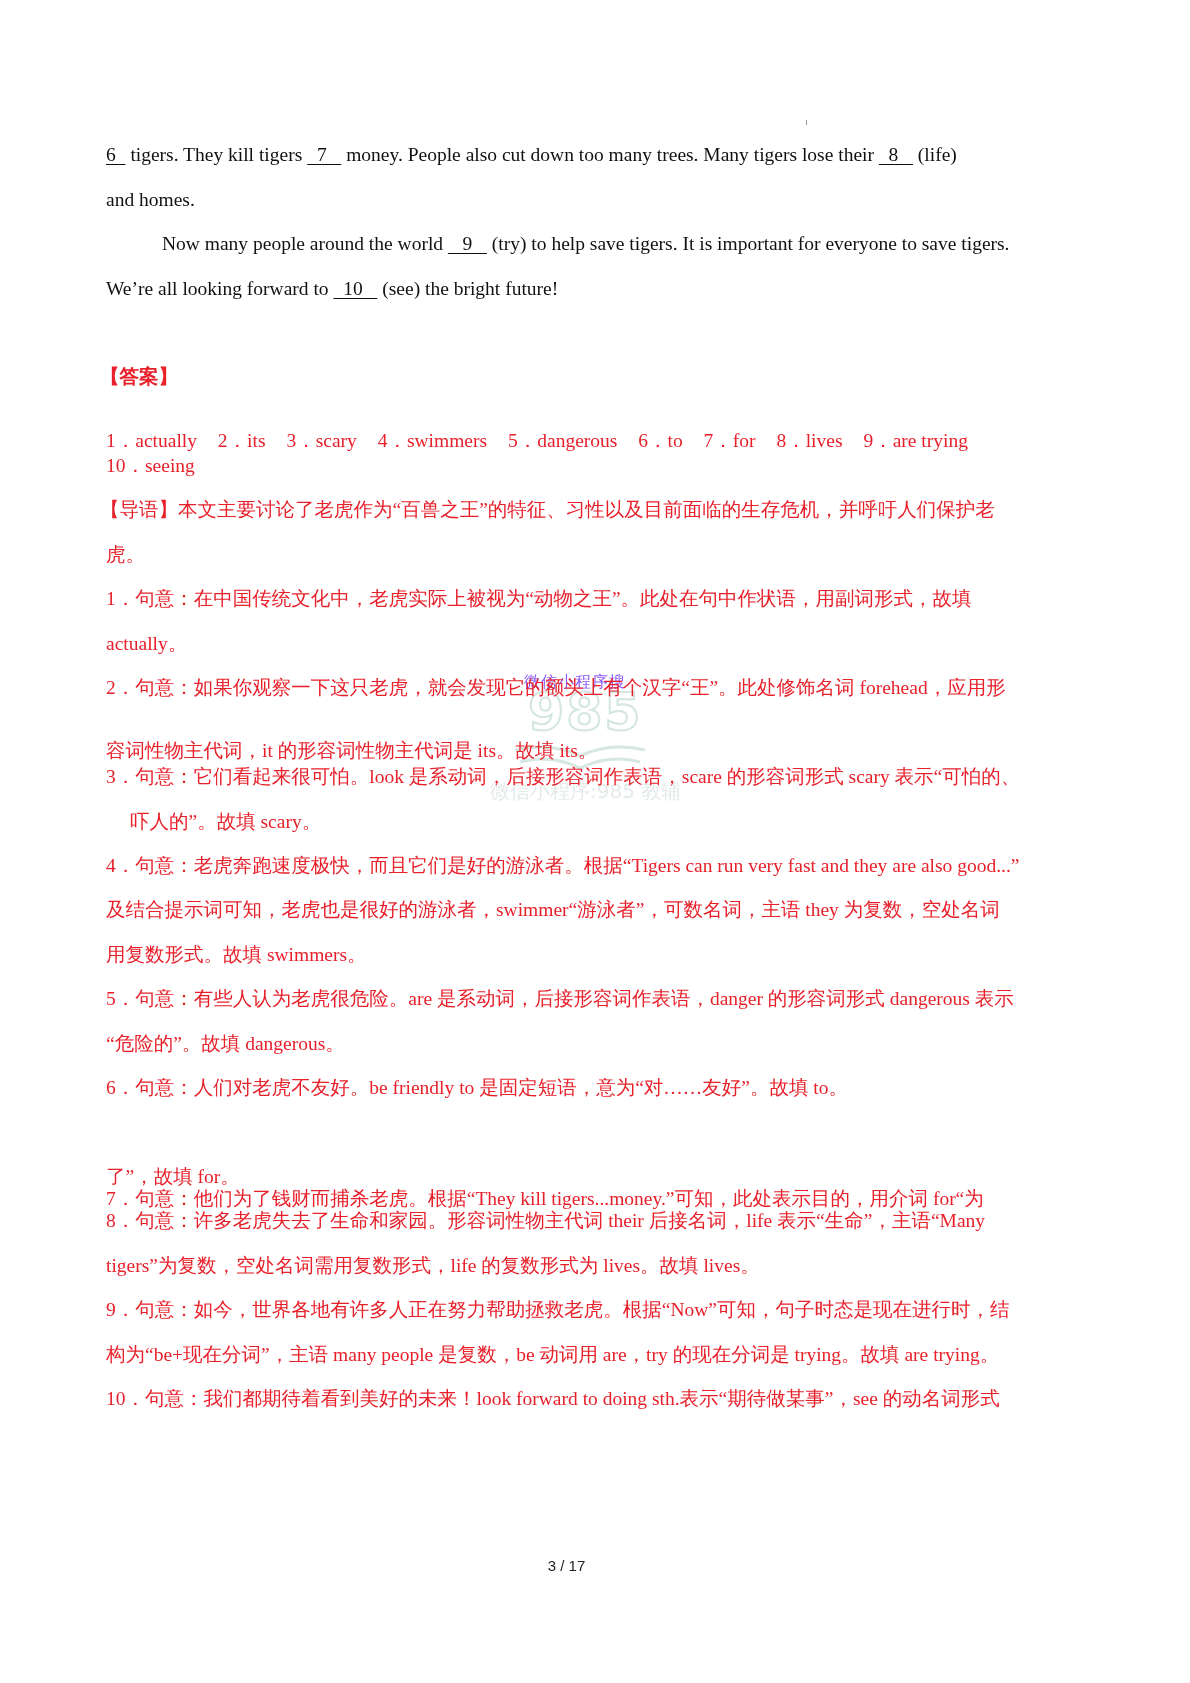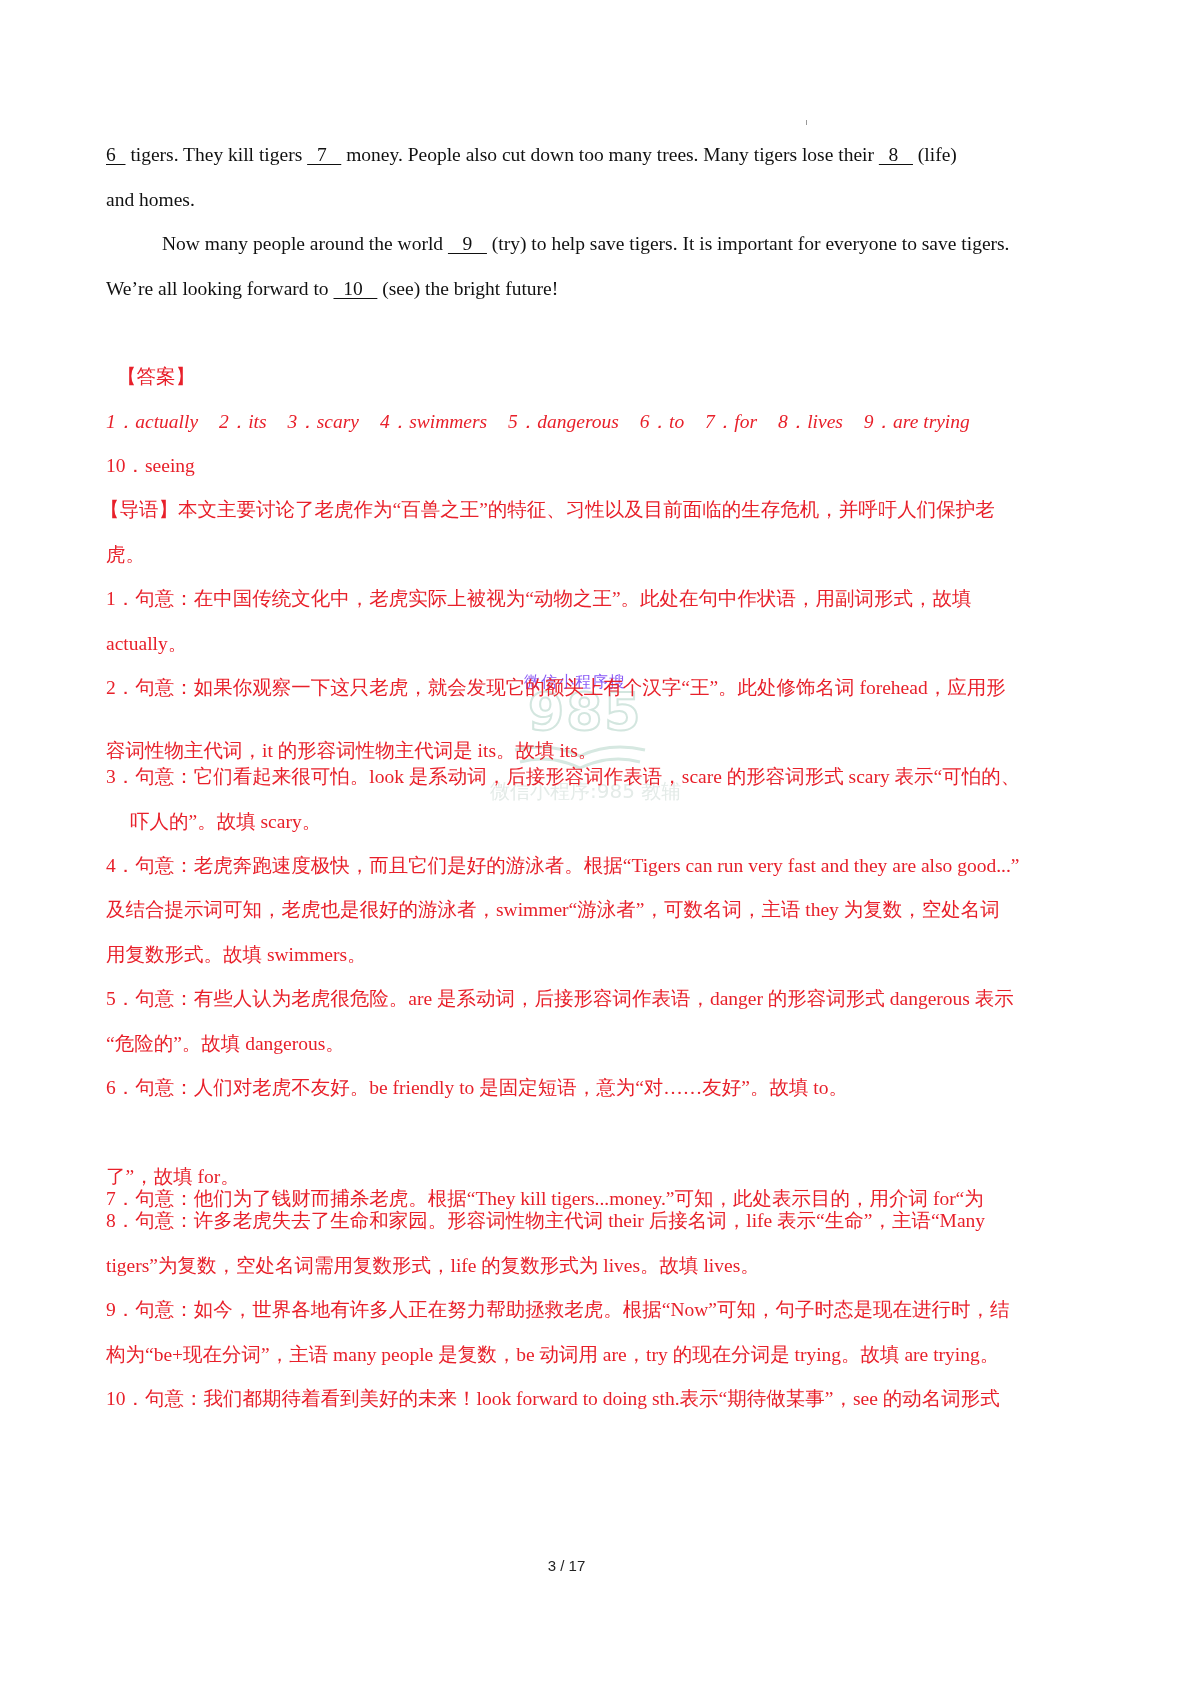--- a/index.html
+++ b/index.html
@@ -32,23 +32,23 @@
     <span class="blank">6  </span><span> tigers. They kill tigers </span><span class="blank">  7   </span><span> money. People also cut down too many trees. Many tigers lose their </span><span class="blank">  8   </span><span> (life)</span>
   </div>
   <div class="line black" style="top:188px;">and homes.</div>
   <div class="line black indent" style="top:232px;">
     <span>Now many people around the world </span><span class="blank">   9   </span><span> (try) to help save tigers. It is important for everyone to save tigers.</span>
   </div>
   <div class="line black" style="top:277px;">
     <span>We’re all looking forward to </span><span class="blank">  10   </span><span> (see) the bright future!</span>
   </div>
 
-  <div class="line red" style="top:365px; left:117px;">【答案】</div>
+  <div class="line red" style="top:365px; left:100px;font-weight:bold;">【答案】</div>
 
-  <div class="line red" style="top:410px;font-style:italic;">
+  <div class="line red" style="top:429px;">
     <span class="ans-item">1．actually</span>
     <span class="ans-item">2．its</span>
     <span class="ans-item">3．scary</span>
     <span class="ans-item">4．swimmers</span>
     <span class="ans-item">5．dangerous</span>
     <span class="ans-item">6．to</span>
     <span class="ans-item">7．for</span>
     <span class="ans-item">8．lives</span>
     <span class="ans-item">9．are trying</span>
   </div>

